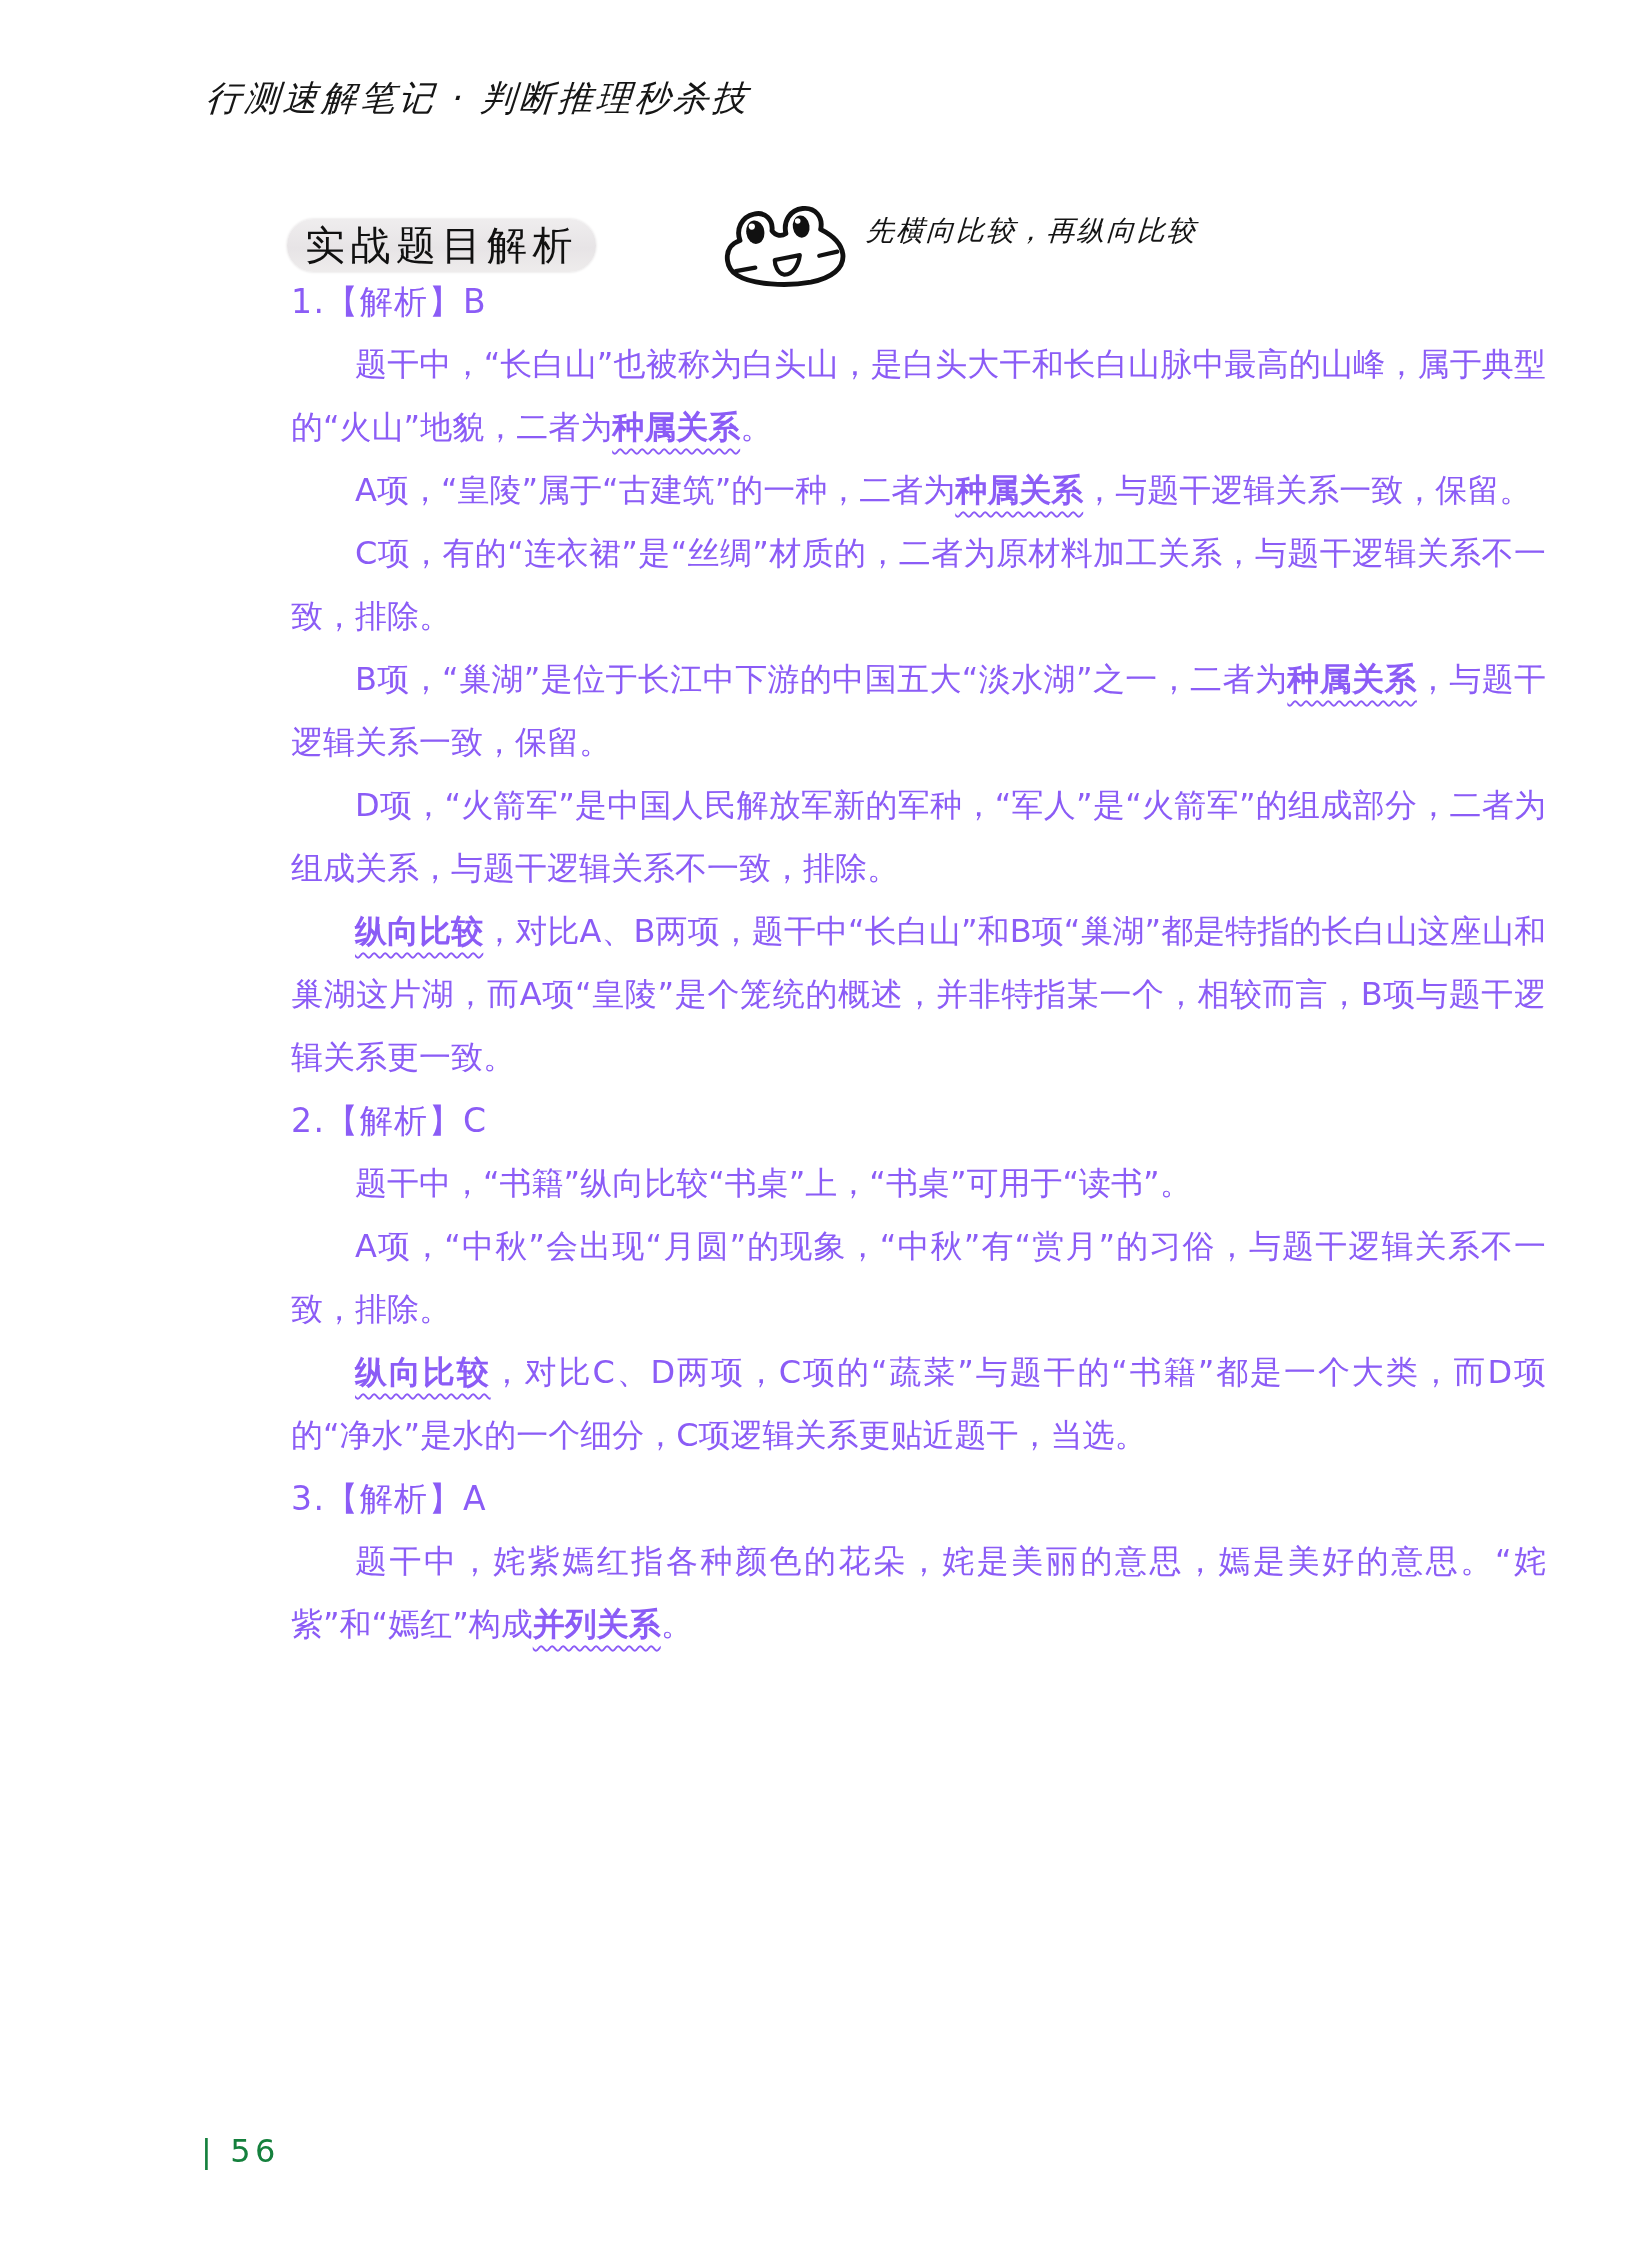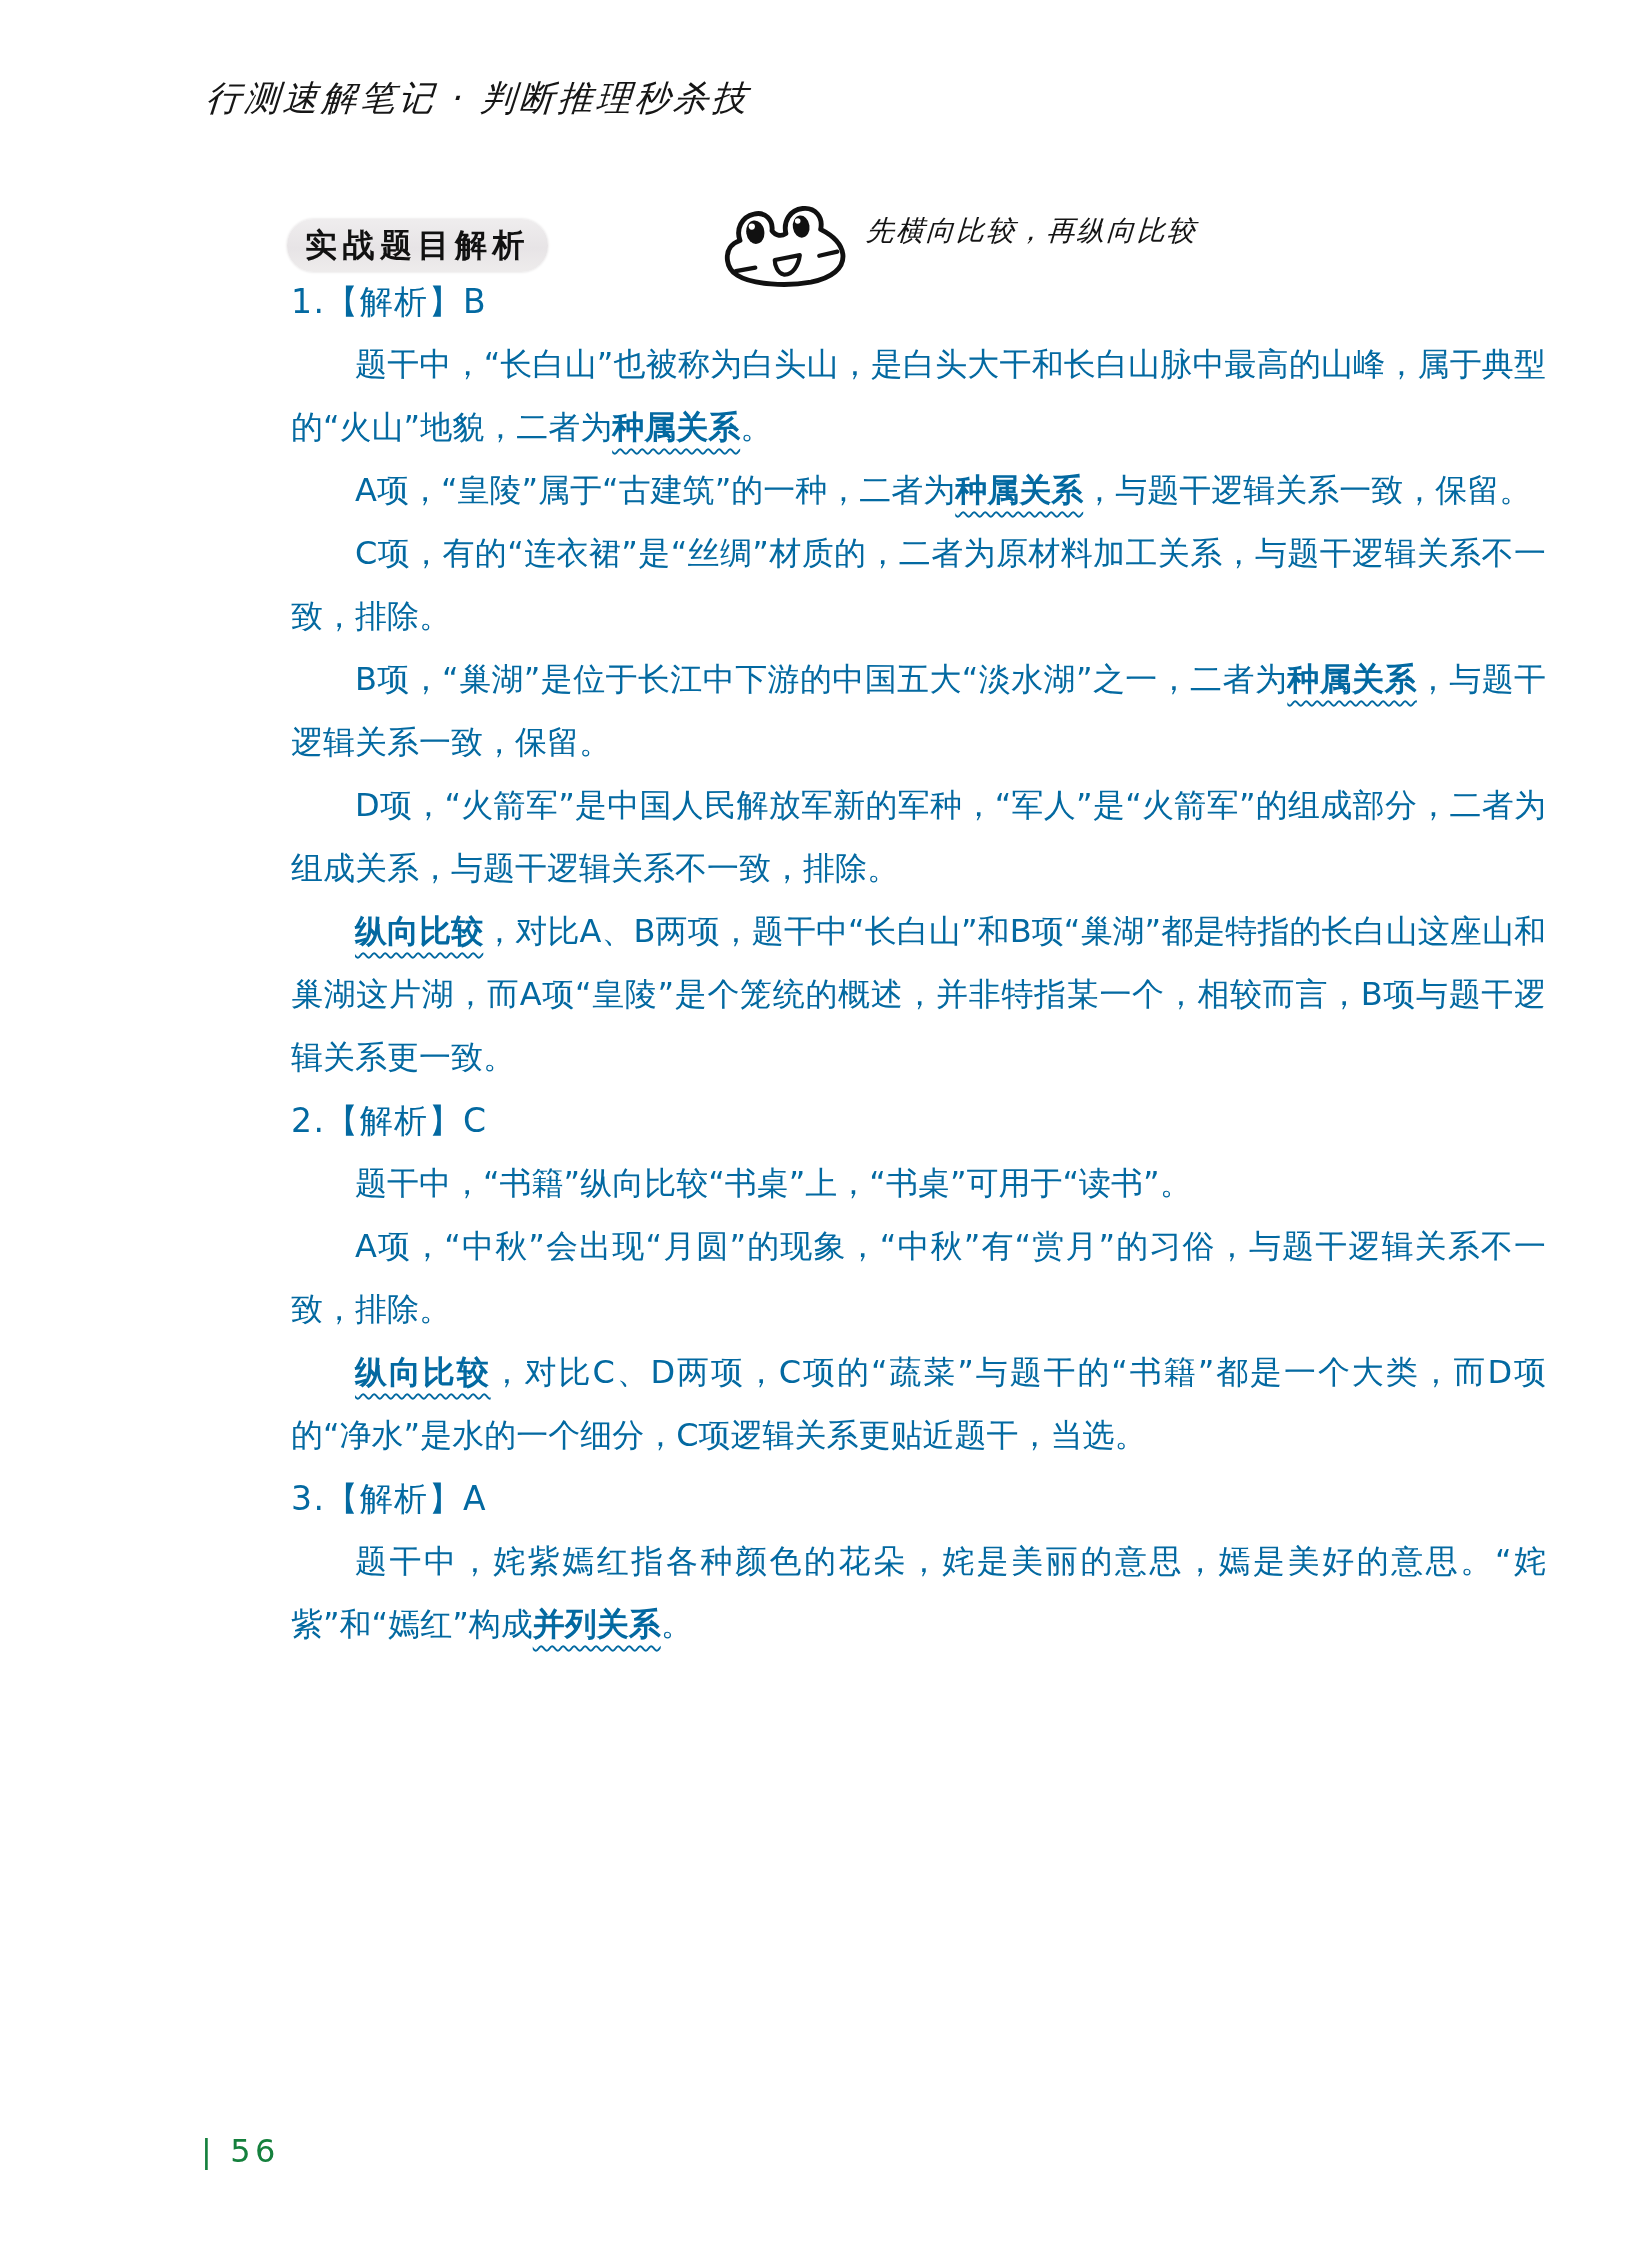--- a/index.html
+++ b/index.html
@@ -22,35 +22,35 @@
   
   .title-pill{
     position:absolute;left:287px;top:219px;
     height:53px;padding:0 18px;
     background:linear-gradient(180deg,#efedee 0%,#e7e4e6 55%,#eeecec 100%);
     border-radius:28px;
     display:flex;align-items:center;
     box-shadow:0 0 2.8px #dcd9da;
   }
   .title-pill .t{
-    font-size:32px;font-weight:700;letter-spacing:5.5px;color:#111;
+    font-size:40px;font-weight:400;letter-spacing:5.5px;color:#111;
   }
   
   .frog{position:absolute;left:715px;top:200px;width:139px;height:97px;}
   
   .margin-note{
     position:absolute;left:866px;top:212px;
     font-size:28px;font-style:italic;letter-spacing:2.1px;color:#141414;
     white-space:nowrap;transform:skewX(-3deg);
   }
   
   .content{
     position:absolute;left:291px;top:270px;width:1255px;
     font-size:32px;line-height:63px;
-    text-align:justify;color:#0369a1;
+    text-align:justify;color:#8b5cf6;
   }
   .content p{margin:0;padding:0;text-indent:64px;}
   .content p.q-label{text-indent:0;font-size:33px;letter-spacing:1.4px;}
   .wavy{
     text-decoration-line:underline;
     text-decoration-style:wavy;
     text-decoration-thickness:2.4px;
     text-underline-offset:10.4px;
     font-weight:bold;
   }

